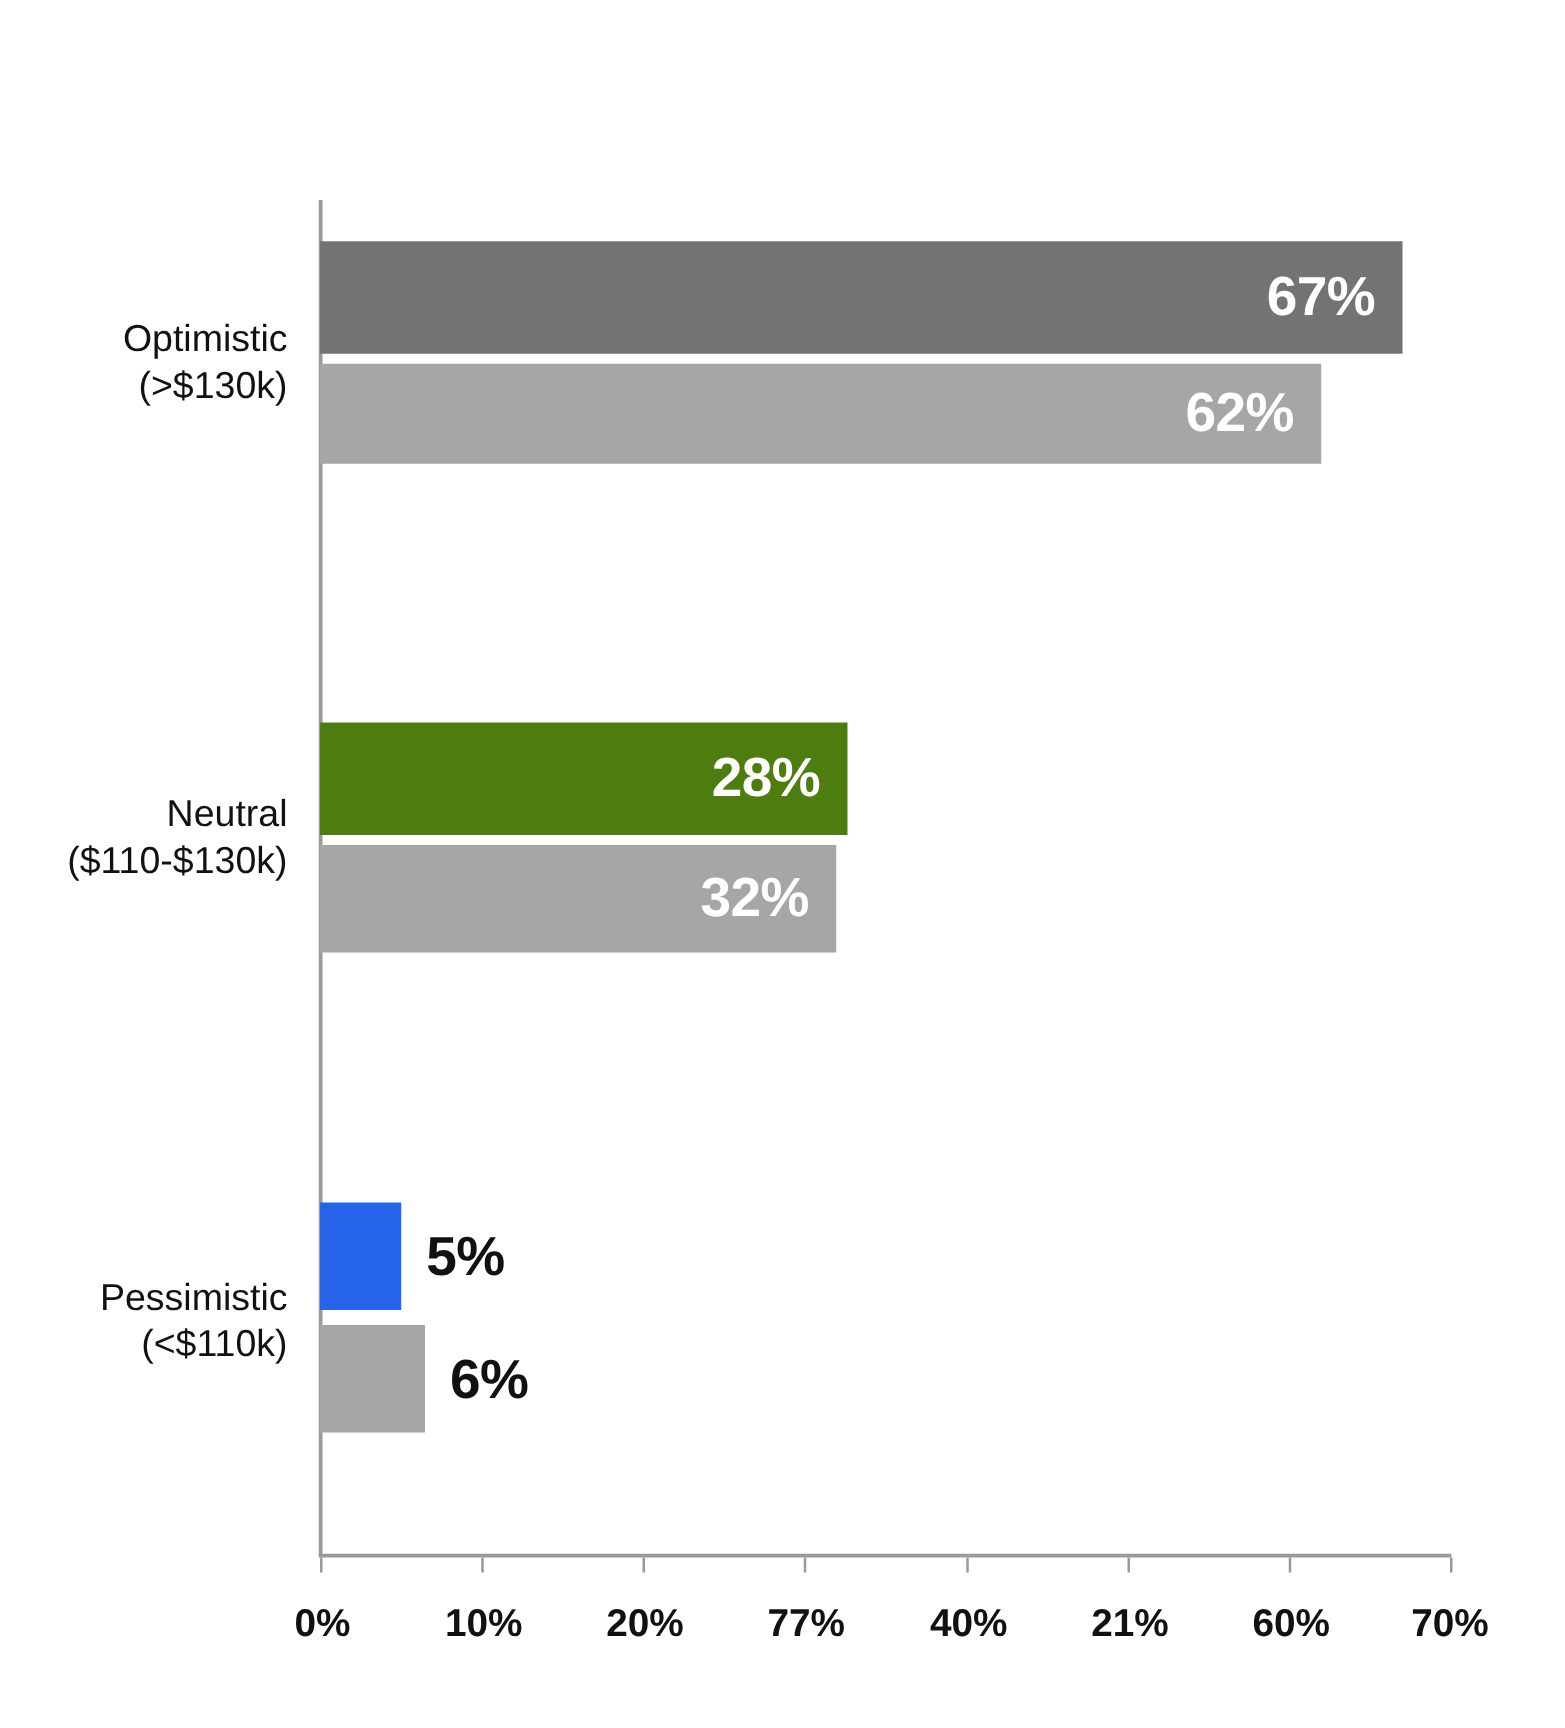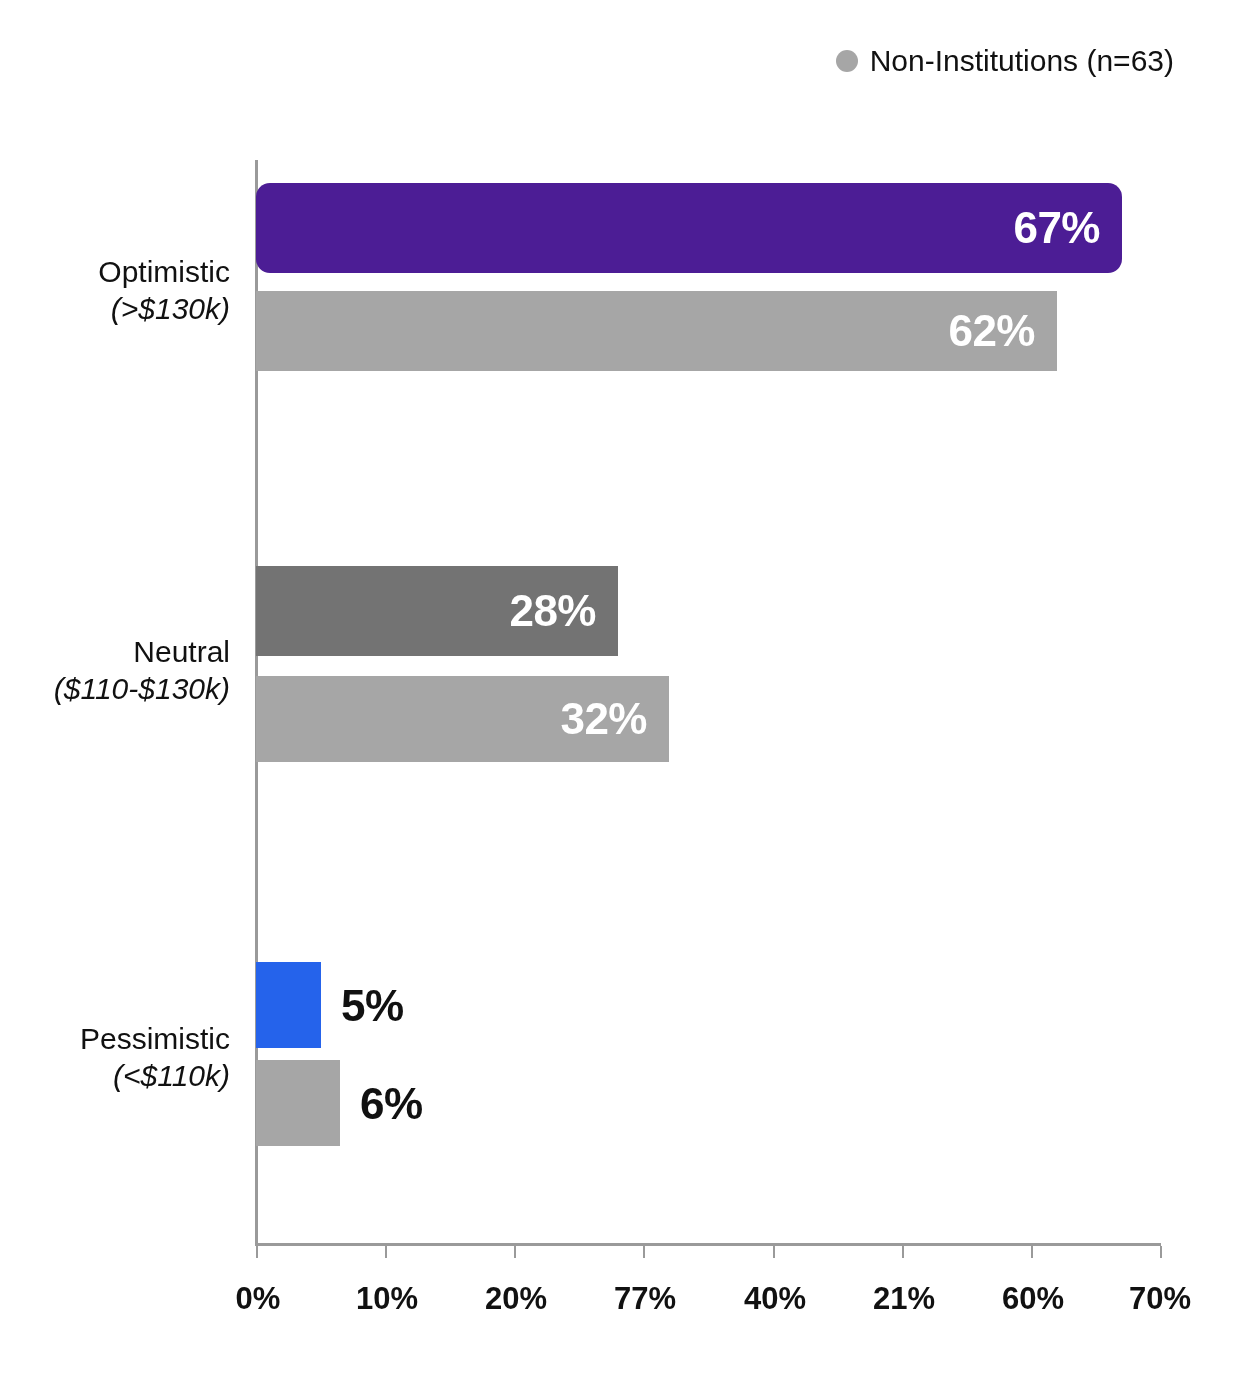--- a/index.html
+++ b/index.html
@@ -91,21 +91,20 @@
     position: absolute;
     right: 1022px; 
     text-align: right;
     font-size: 30px;
     color: #111111;
     line-height: 1.22;
     white-space: nowrap;
   }
   .cat-label .sub {
     display: block;
-    font-style: italic;
   }
 
   
   .bar {
     position: absolute;
     left: 256px;
     display: flex;
     align-items: center;
     justify-content: flex-end;
   }
@@ -122,24 +121,20 @@
     font-weight: bold;
     color: #111111;
     letter-spacing: -0.5px;
     white-space: nowrap;
   }
 </style>
 </head>
 <body>
 
 <div class="legend">
-  <div class="legend-item">
-    <span class="legend-swatch" style="background:#a6a6a6;"></span>
-    <span class="legend-label">Non-Institutions (n=63)</span>
-  </div>
 </div>
 
 <div class="chart">
 
   <div class="axis-y"></div>
   <div class="axis-x"></div>
 
   <div class="tick" style="left:256px;"></div>
   <div class="tick" style="left:385px;"></div>
   <div class="tick" style="left:514px;"></div>
@@ -164,29 +159,29 @@
   </div>
   <div class="cat-label" style="top:634px;">
     <span>Neutral</span>
     <span class="sub">($110-$130k)</span>
   </div>
   <div class="cat-label" style="top:1021px;">
     <span>Pessimistic</span>
     <span class="sub">(&lt;$110k)</span>
   </div>
 
-  <div class="bar" style="top:183px; height:90px; width:866px; background:#4c1d95;border-radius:14px;">
+  <div class="bar" style="top:193px; height:90px; width:866px; background:#737373;">
     <span class="bar-value-inside">67%</span>
   </div>
 
   <div class="bar" style="top:291px; height:80px; width:801px; background:#a6a6a6;">
     <span class="bar-value-inside">62%</span>
   </div>
 
-  <div class="bar" style="top:566px; height:90px; width:362px; background:#737373;">
+  <div class="bar" style="top:578px; height:90px; width:422px; background:#4d7c0f;">
     <span class="bar-value-inside">28%</span>
   </div>
 
   <div class="bar" style="top:676px; height:86px; width:413px; background:#a6a6a6;">
     <span class="bar-value-inside">32%</span>
   </div>
 
   <div class="bar" style="top:962px; height:86px; width:65px; background:#2563eb;"></div>
   <span class="bar-value-outside" style="left:341px; top:981px;">5%</span>
 

